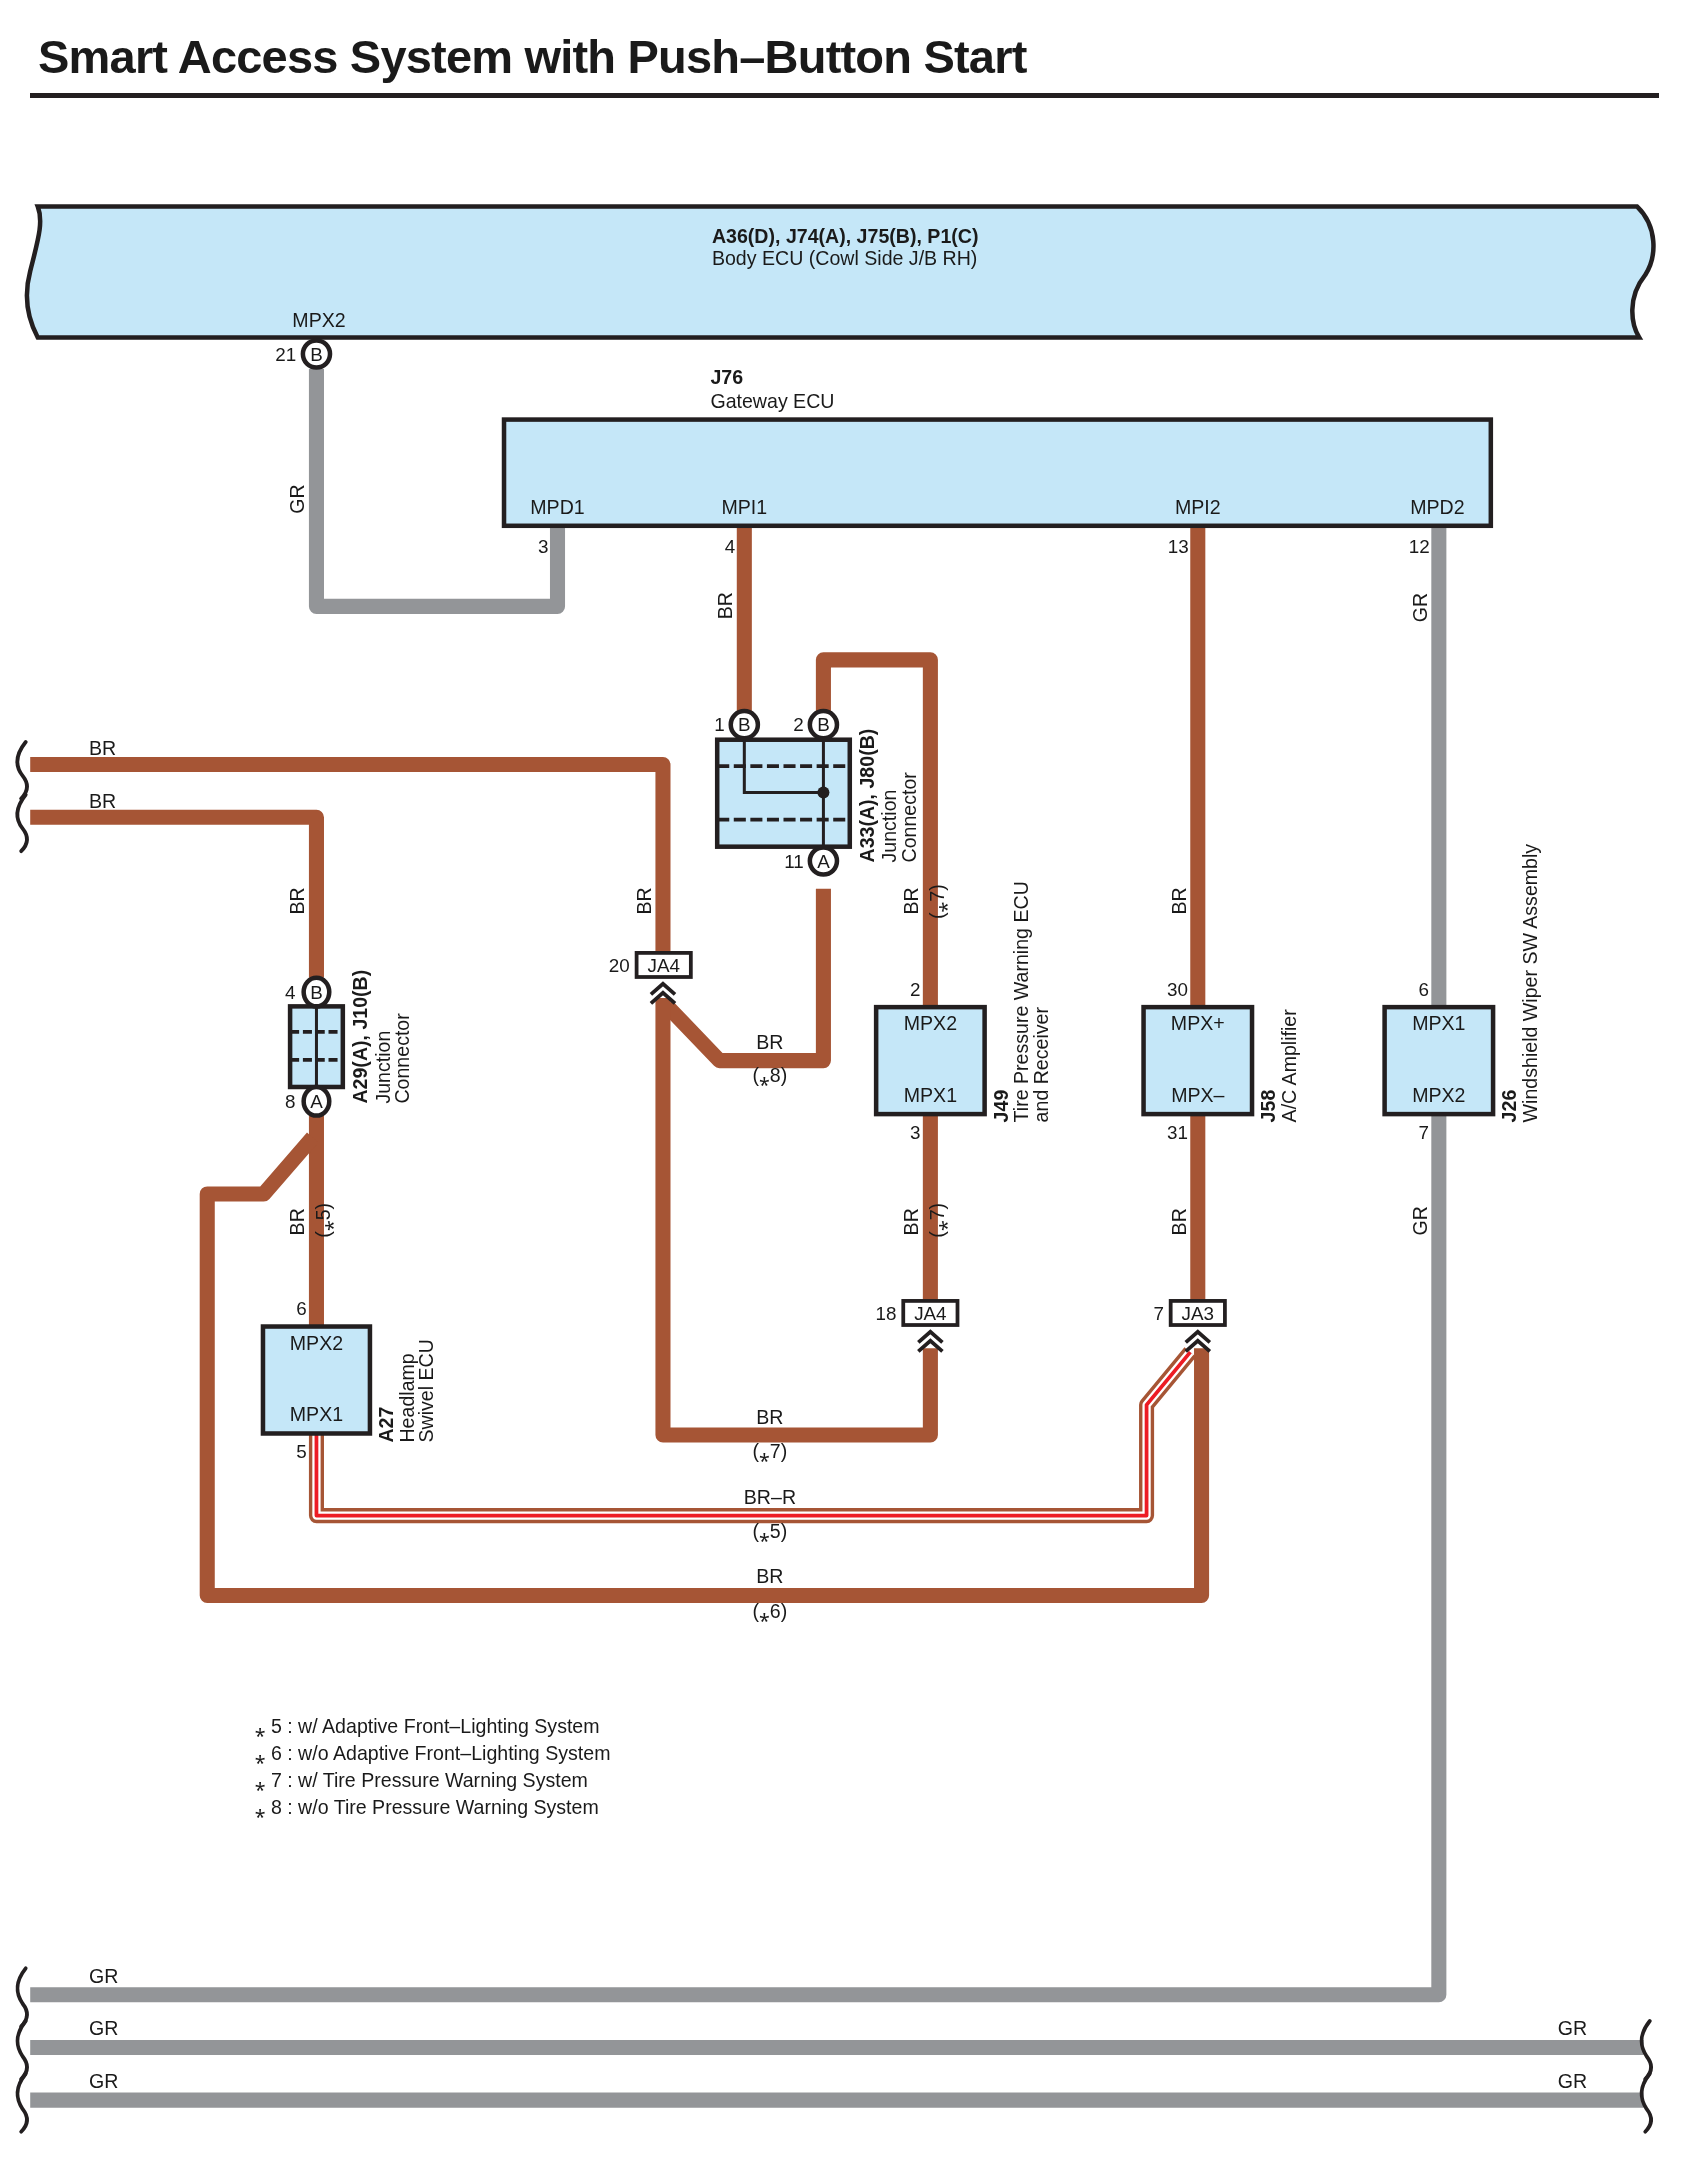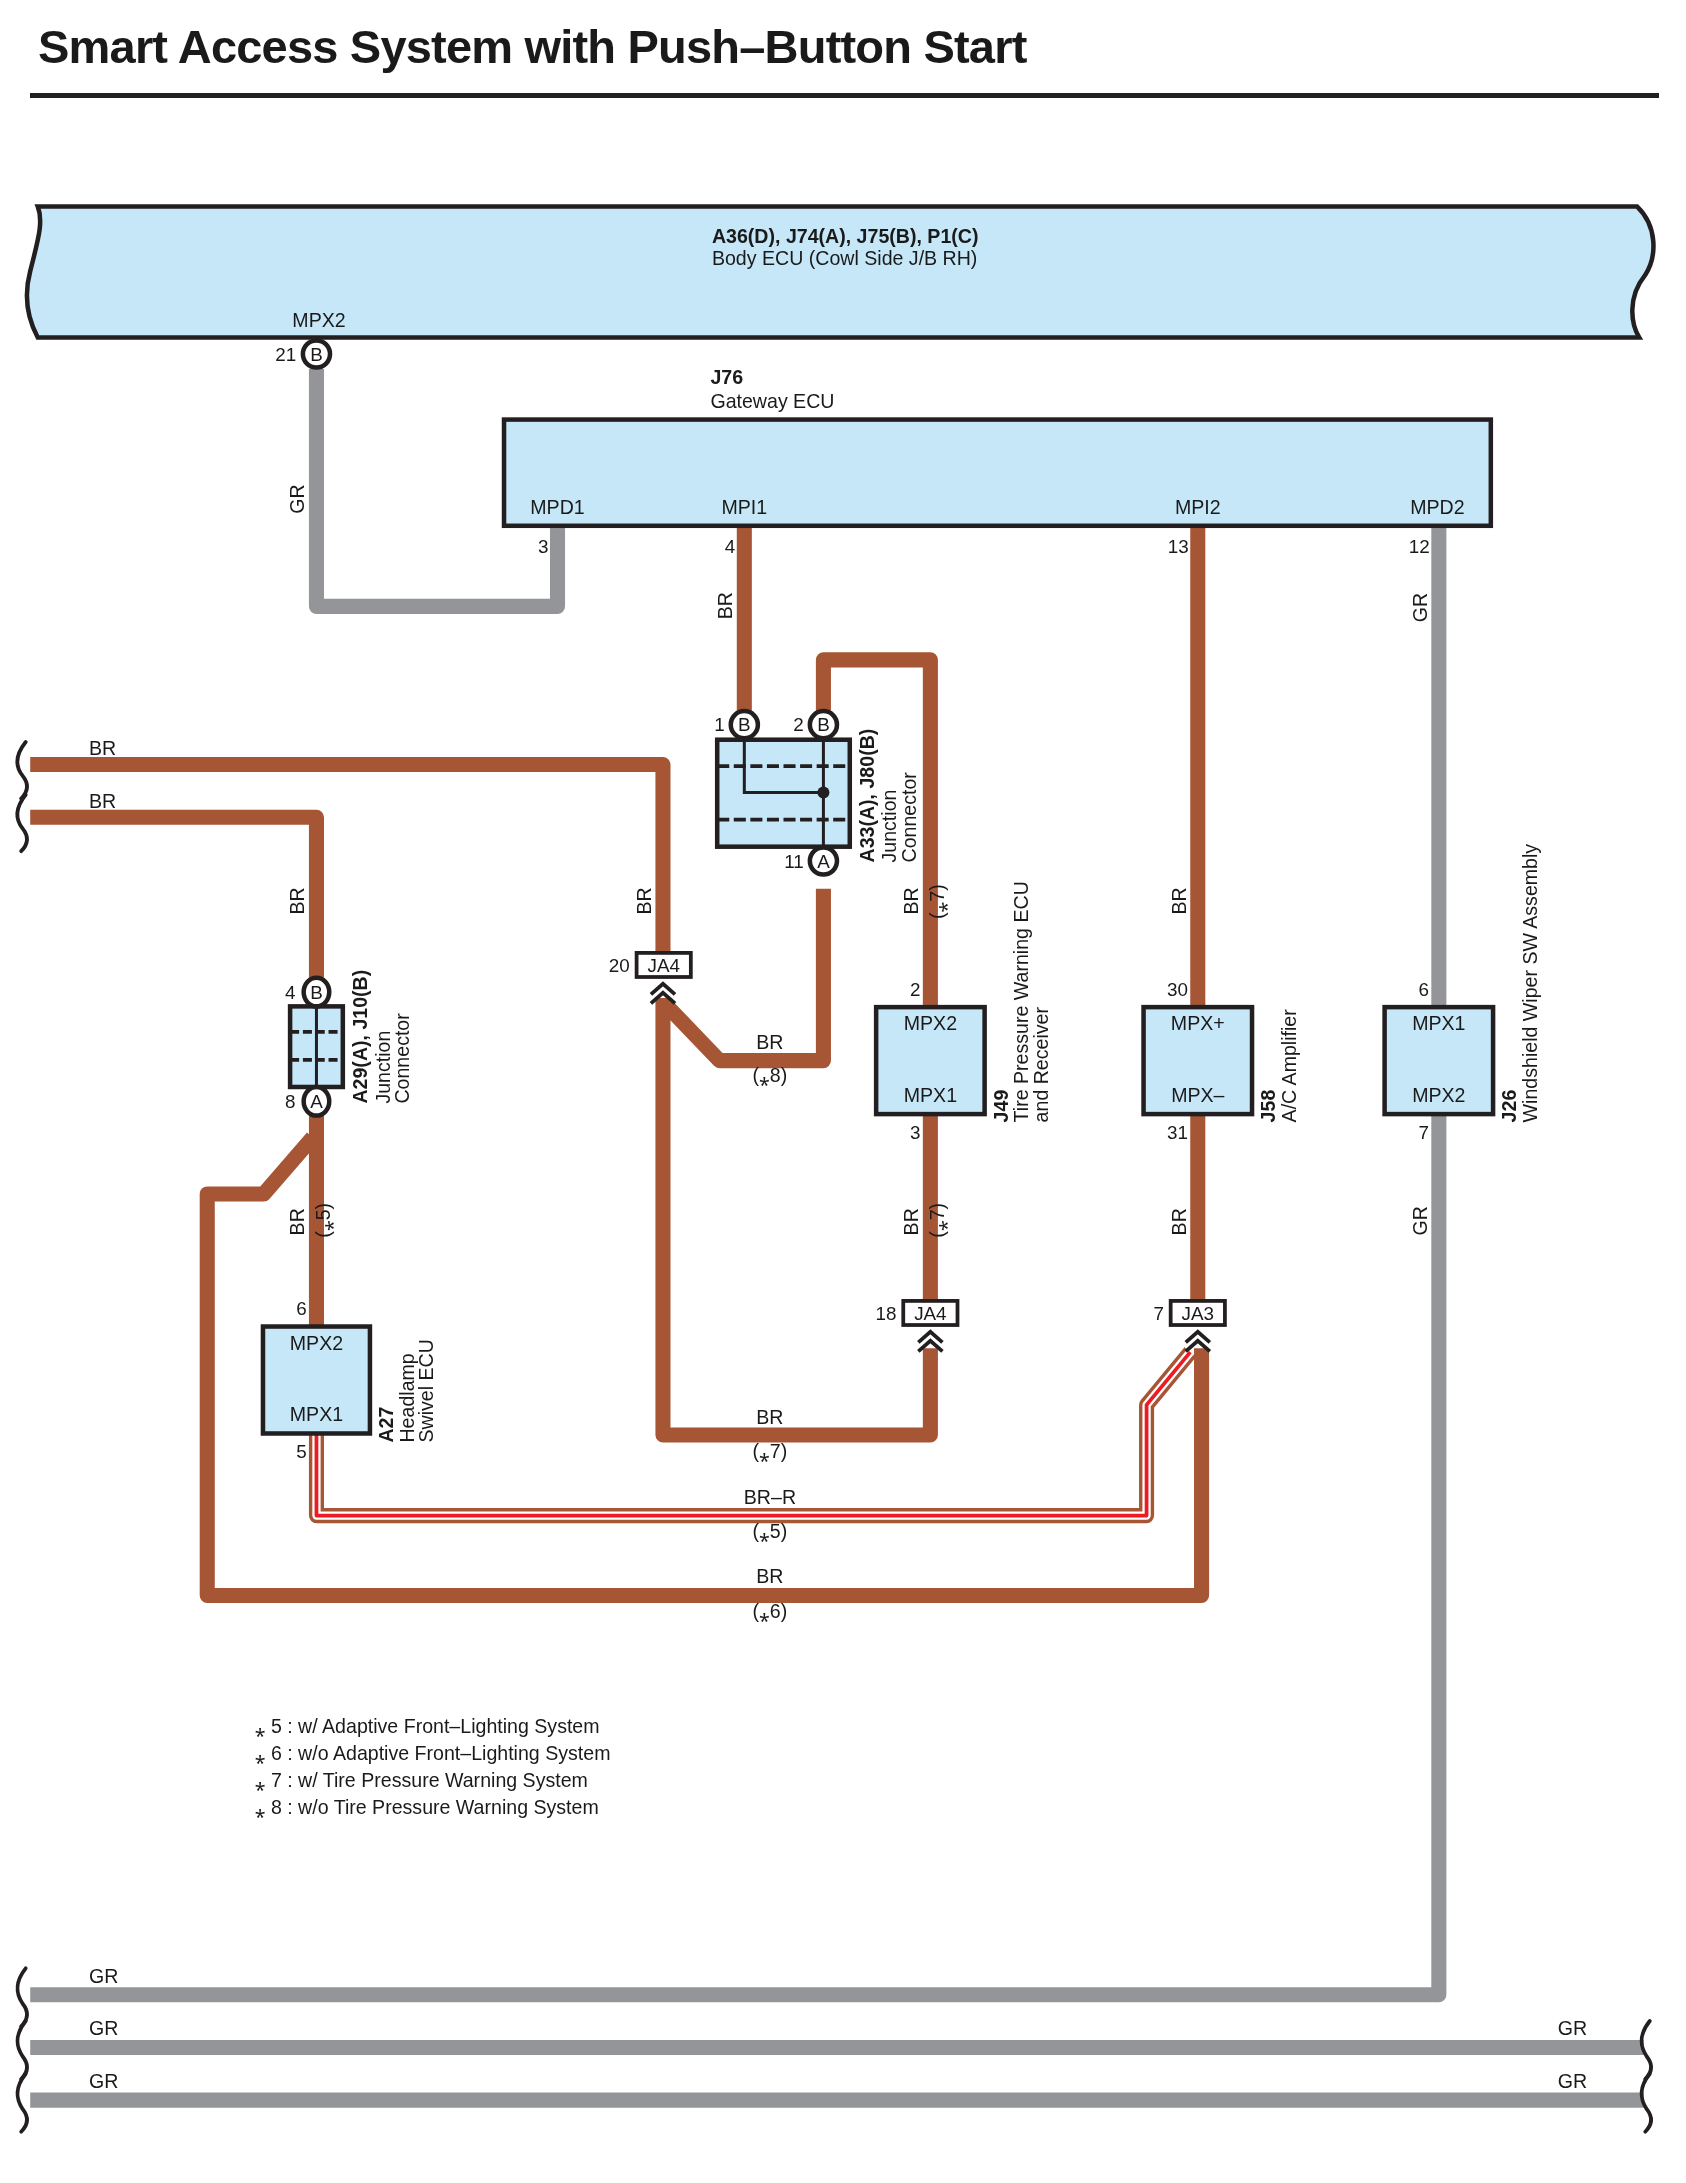--- a/index.html
+++ b/index.html
@@ -1,17 +1,17 @@
 <!DOCTYPE html>
 <html style="font-size:12px"><head>
 <meta charset="utf-8">
 <style>
   html, body { margin:0; padding:0; background:#ffffff; }
   body { width:1686px; height:2183px; position:relative; overflow:hidden; font-family:"Liberation Sans", sans-serif; color:#1a1a1a; }
-  #title { position:absolute; left:38px; top:19px; font-family:"Liberation Sans", sans-serif; font-weight:bold; font-size:47px; letter-spacing:-0.8px; color:#1a1a1a; white-space:nowrap; }
+  #title { position:absolute; left:38px; top:29px; font-family:"Liberation Sans", sans-serif; font-weight:bold; font-size:47px; letter-spacing:-0.8px; color:#1a1a1a; white-space:nowrap; }
   #rule { position:absolute; left:30px; top:93px; width:1629px; height:4.5px; background:#231f20; }
   svg#diagram { position:absolute; left:0; top:0; }
   svg text { font-family:"Liberation Sans", sans-serif; fill:#1a1a1a; }
   .lbl { font-size:26px; }
   .lbl-b { font-size:26px; font-weight:bold; }
   .pin { font-size:25px; }
   .note { font-size:26px; }
 </style>
 </head>
 <body>

